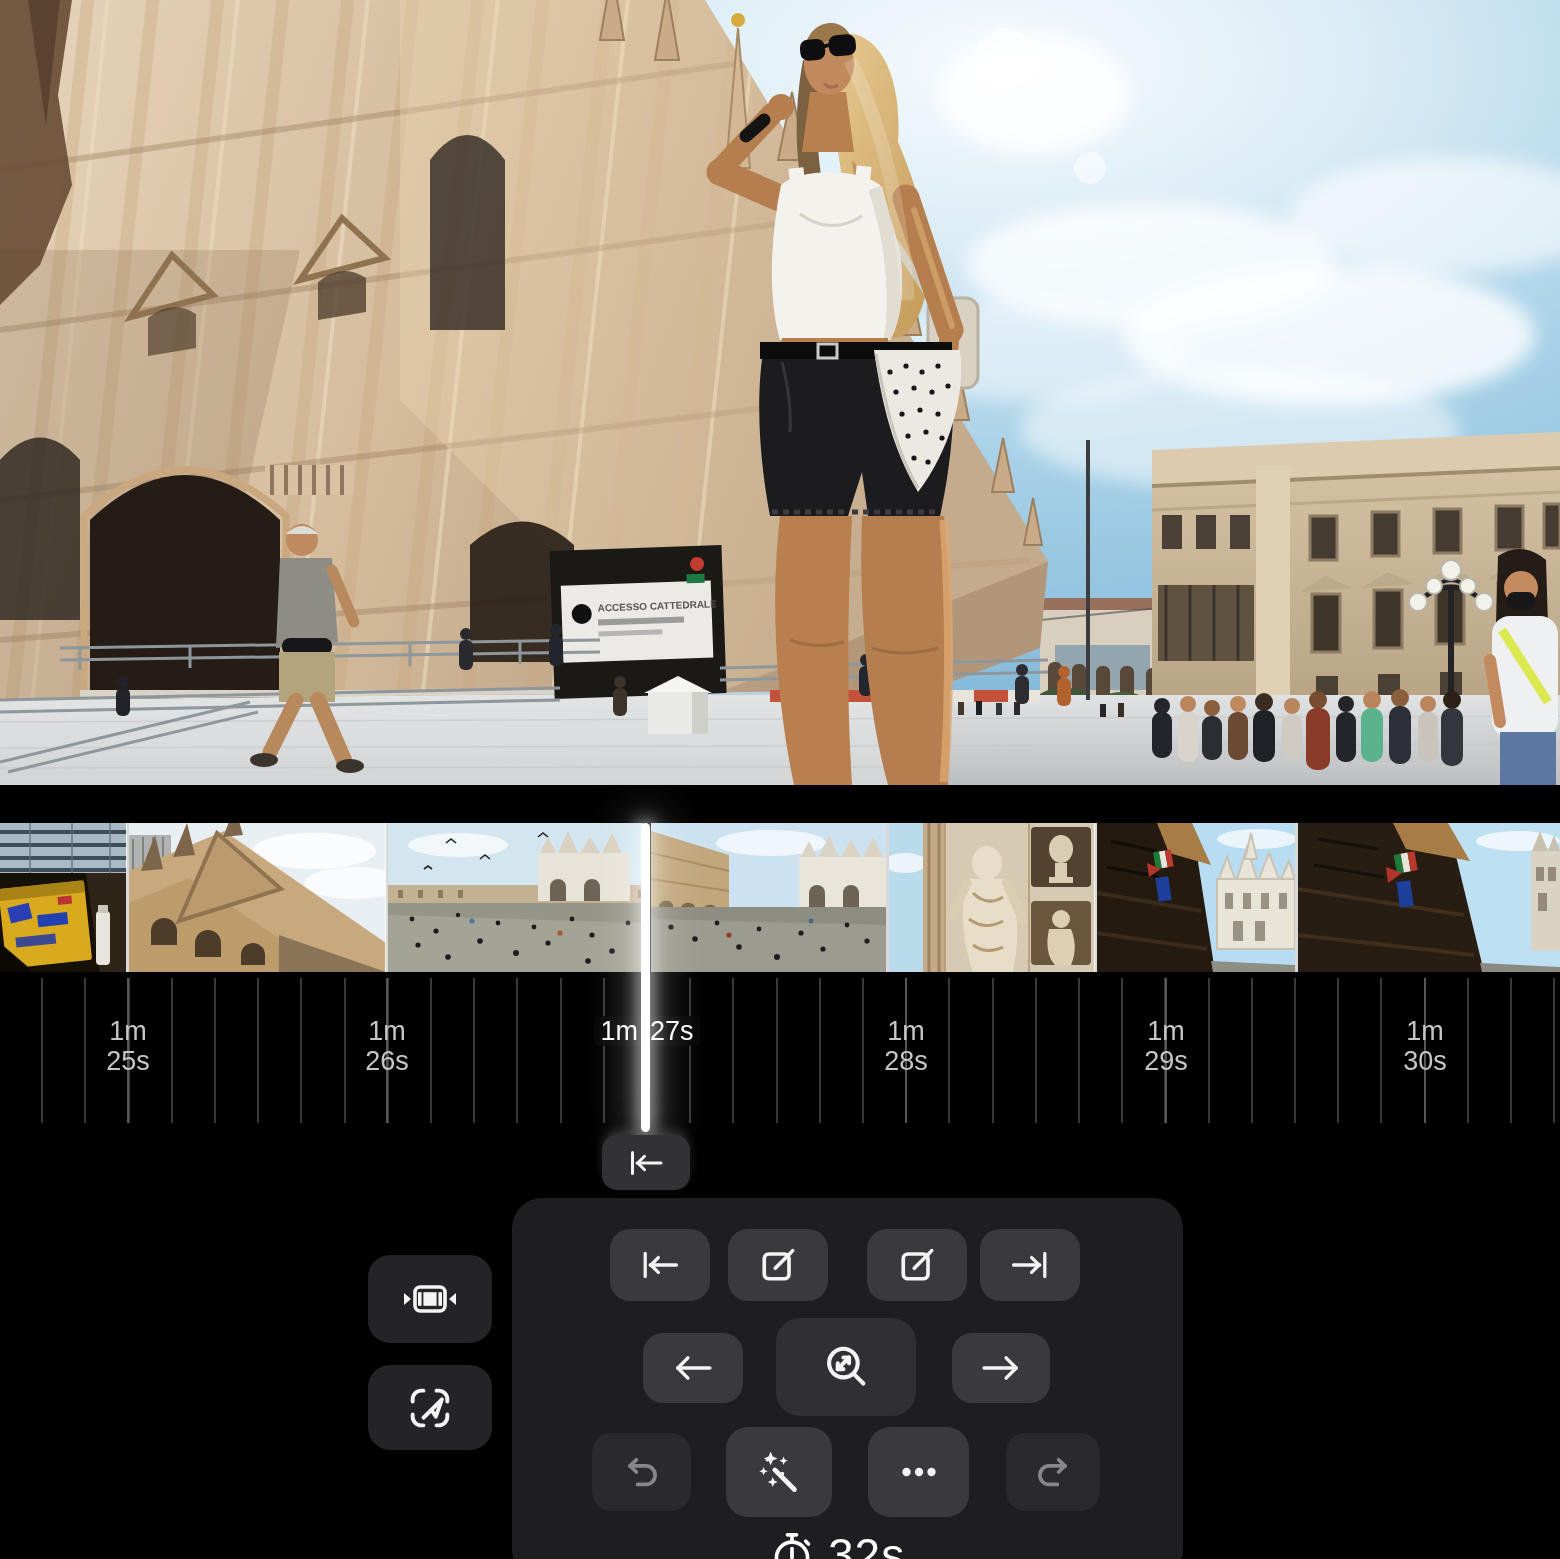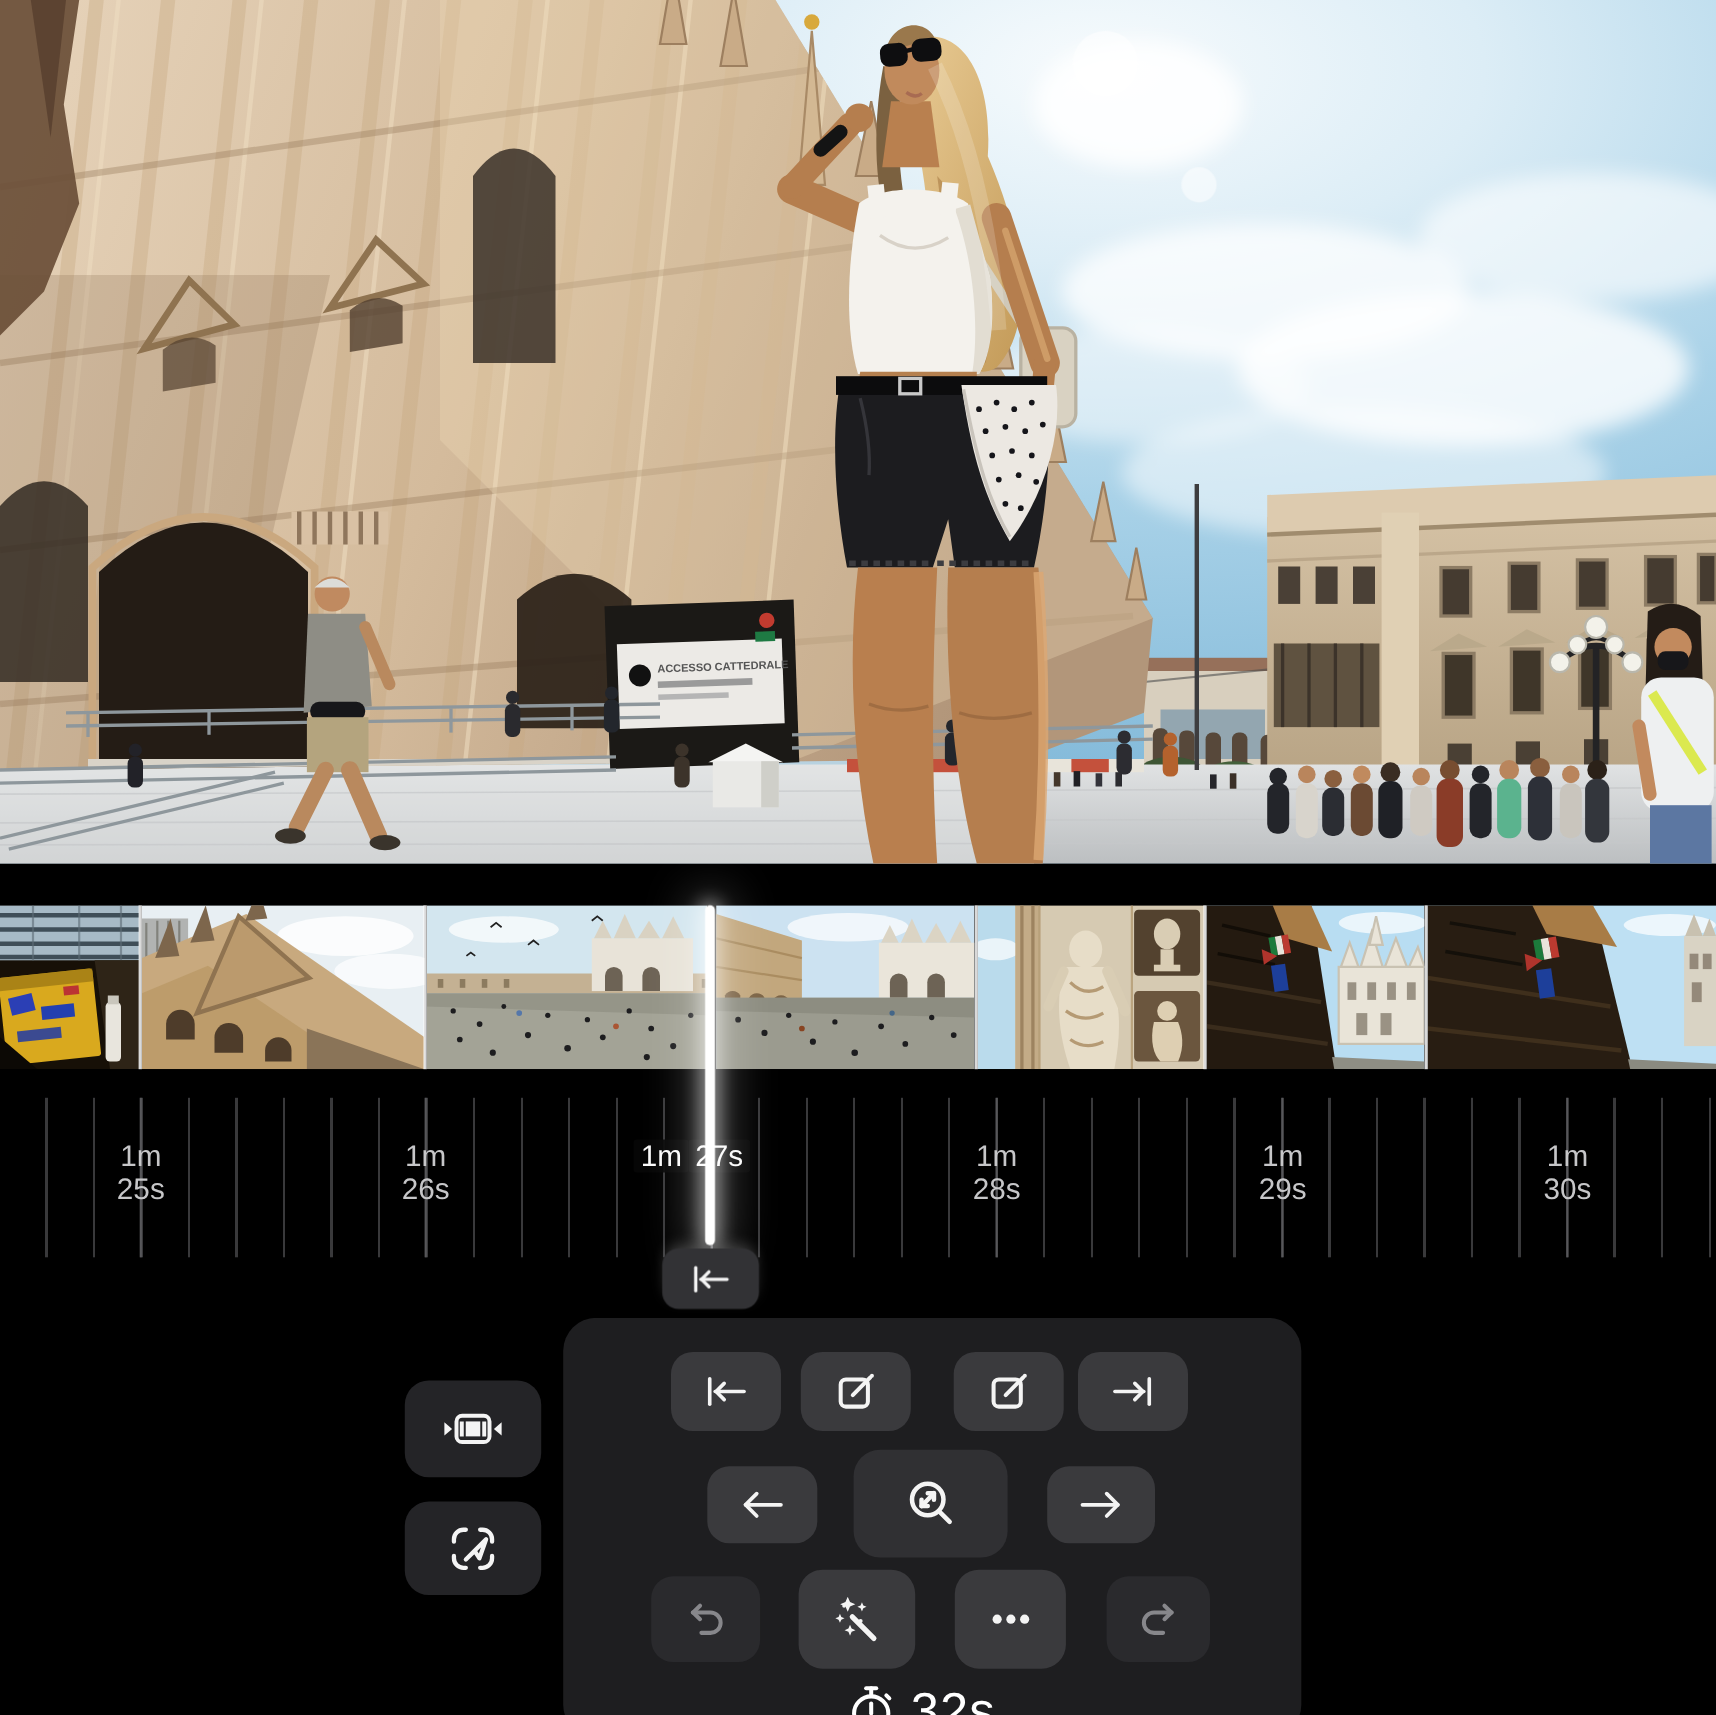--- a/index.html
+++ b/index.html
@@ -5,21 +5,21 @@
   html,body{margin:0;padding:0;background:#000;}
   #app{position:relative;width:1560px;height:1559px;background:#000;overflow:hidden;
        font-family:"Liberation Sans",sans-serif;}
   .abs{position:absolute;}
   
   #filmstrip{left:0;top:823px;width:1560px;height:149px;}
   .clip{position:absolute;top:0;height:149px;overflow:hidden;}
   .clip svg{display:block;}
   .sep{position:absolute;top:0;width:3px;height:149px;background:rgba(255,255,255,.85);}
   
-  #ruler{left:0;top:972px;width:1476px;height:163px;background:#000;margin-top:20px;}
+  #ruler{left:0;top:972px;width:1476px;height:163px;background:#000;}
   #minor-ticks{position:absolute;left:0;top:6px;width:1560px;height:145px;
     background:repeating-linear-gradient(to right,transparent 0,transparent 41.2px,#39393b 41.2px,#39393b 43.2px);}
   .major{position:absolute;top:6px;width:2px;height:145px;background:#57575a;}
   .tlabel{position:absolute;top:44px;width:120px;margin-left:-60px;text-align:center;
     color:#c6c6c8;font-size:27px;line-height:30px;font-weight:400;}
   .tlabel.current{color:#fafafa;}
   .tlabel.current .chip{background:rgba(6,6,6,.92);display:inline-block;padding:0 6px;border-radius:3px;}
   
   #playhead{left:641px;top:823px;width:9px;height:309px;background:#fff;border-radius:5px;
     box-shadow:0 0 16px 4px rgba(255,255,255,.55),0 0 44px 12px rgba(255,255,255,.28);}
@@ -781,21 +781,21 @@
     <div class="major" style="left:1424px"></div>
 
     <div class="tlabel" style="left:128px">
       <div>1m</div>
         <div>25s</div>
       </div>
     <div class="tlabel" style="left:387px">
       <div>1m</div>
         <div>26s</div>
       </div>
-    <div class="tlabel current" style="left:629px">
+    <div class="tlabel current" style="left:647px">
       <div class="chip">1m</div><div class="chip">27s</div></div>
     <div class="tlabel" style="left:906px">
       <div>1m</div>
         <div>28s</div>
       </div>
     <div class="tlabel" style="left:1166px">
       <div>1m</div>
         <div>29s</div>
       </div>
     <div class="tlabel" style="left:1425px">

